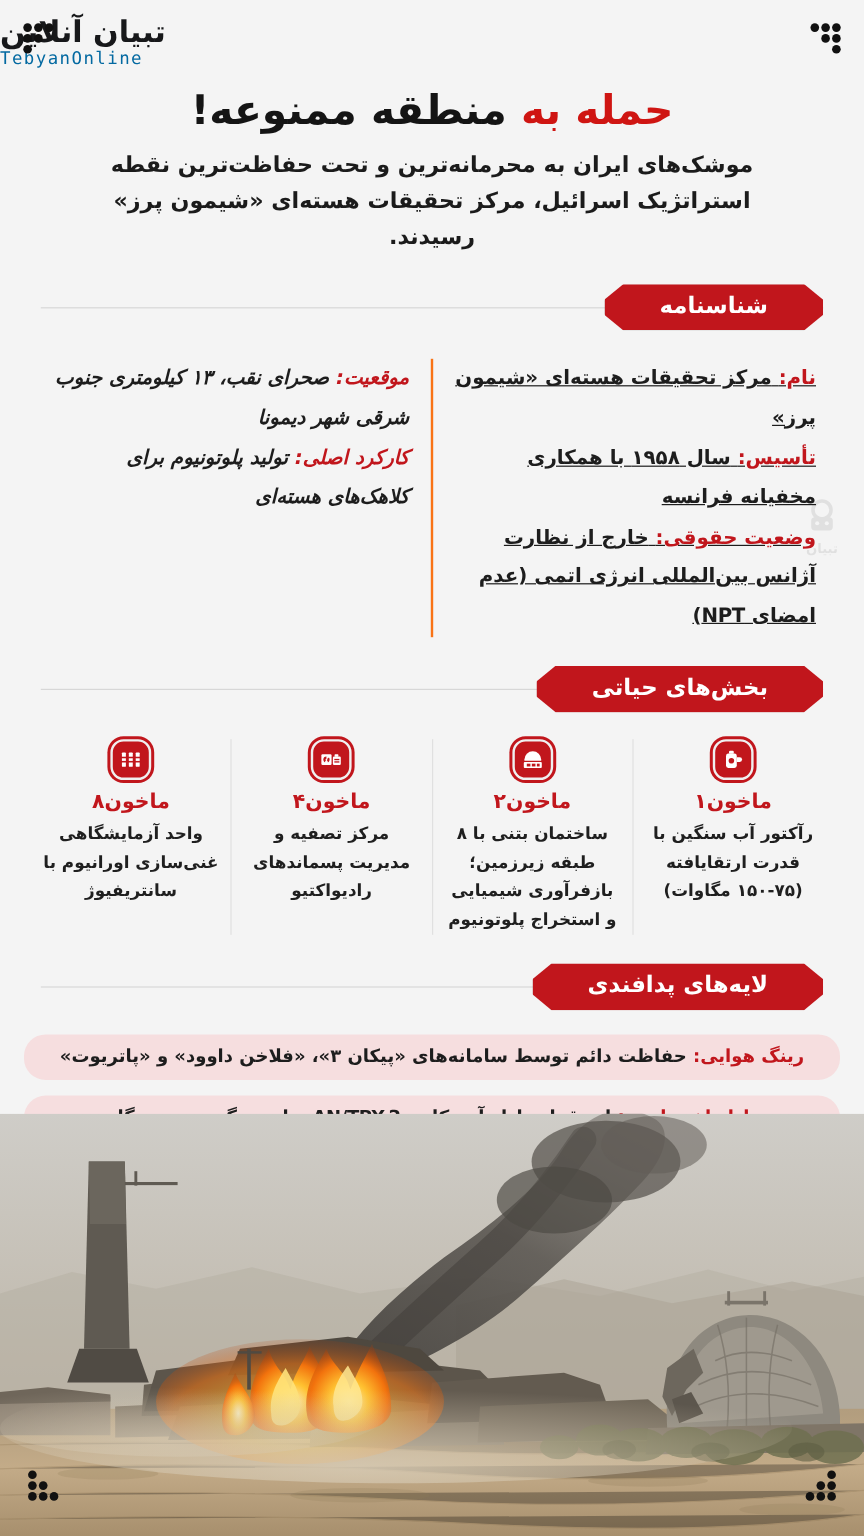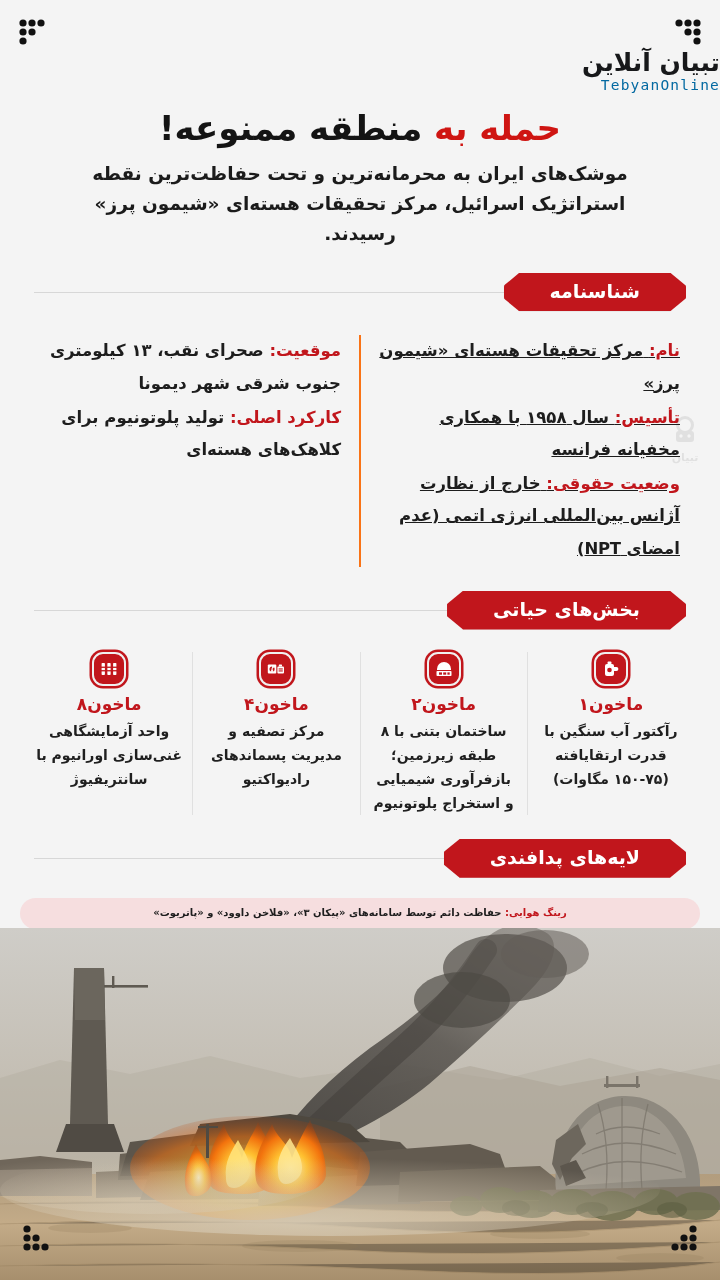--- a/index.html
+++ b/index.html
@@ -17,21 +17,21 @@
   }
 
   
   .corner { position:absolute; width:34px; height:34px; z-index:20; }
   .corner.tl { top:18px;  left:18px; }
   .corner.tr { top:18px;  right:18px; }
   .corner.bl { bottom:22px; left:22px; }
   .corner.br { bottom:22px; right:22px; }
 
   
-  .logo-wrap { padding-top:14px; text-align:right;margin-top:36px; }
+  .logo-wrap { padding-top:14px; text-align:left; }
   .logo-fa {
     font-family:"DejaVu Sans","Liberation Sans",sans-serif;
     font-size:25px; font-weight:700; color:#17181a;
     letter-spacing:-1px; line-height:1.05;
   }
   .logo-en {
     font-family:"DejaVu Sans Mono","Liberation Mono",monospace;
     font-size:14.5px; font-weight:400; color:#0369a1;
     letter-spacing:1.2px; margin-top:1px;
   }
@@ -81,21 +81,21 @@
 
   
   .idcard {
     display:flex; direction:rtl;
     margin:24px 40px 0;
     font-size:16.5px; line-height:1.95;
     color:#1d1d1d;
   }
   .idcard .col { flex:1; }
   .idcard .col.right { padding-left:18px; border-left:2px solid #f97316; text-align:right;text-decoration:underline; }
-  .idcard .col.left  { padding-right:18px; text-align:right; }
+  .idcard .col.left  { padding-right:18px; text-align:right;font-style:italic; }
   .idcard p { margin-bottom:2px; font-weight:600; letter-spacing:-0.3px; }
   .lbl { color:#c1161c; font-weight:800; }
 
   
   .vitals {
     display:flex; direction:rtl;
     margin:22px 26px 0;
   }
   .vital {
     flex:1; text-align:center; padding:0 9px;
@@ -119,21 +119,21 @@
     font-weight:600; letter-spacing:-0.3px;
   }
 
   
   .layers { margin:20px 20px 0; direction:rtl; }
   .layer {
     background:#f6dedf;
     border-radius:18px;
     padding:7px 22px 9px;
     margin-bottom:8px;
-    font-size:10px; font-weight:650;
+    font-size:15px; font-weight:650;
     color:#1d1d1d; text-align:center;
     letter-spacing:-0.35px; line-height:1.5;margin-top:13px;
   }
   .layer .lbl { color:#c1161c; font-weight:800; }
 
   
   .photo { position:absolute; left:0; right:0; bottom:0; height:352px; overflow:hidden; }
   .photo svg { display:block; width:100%; height:100%; }
 
   

